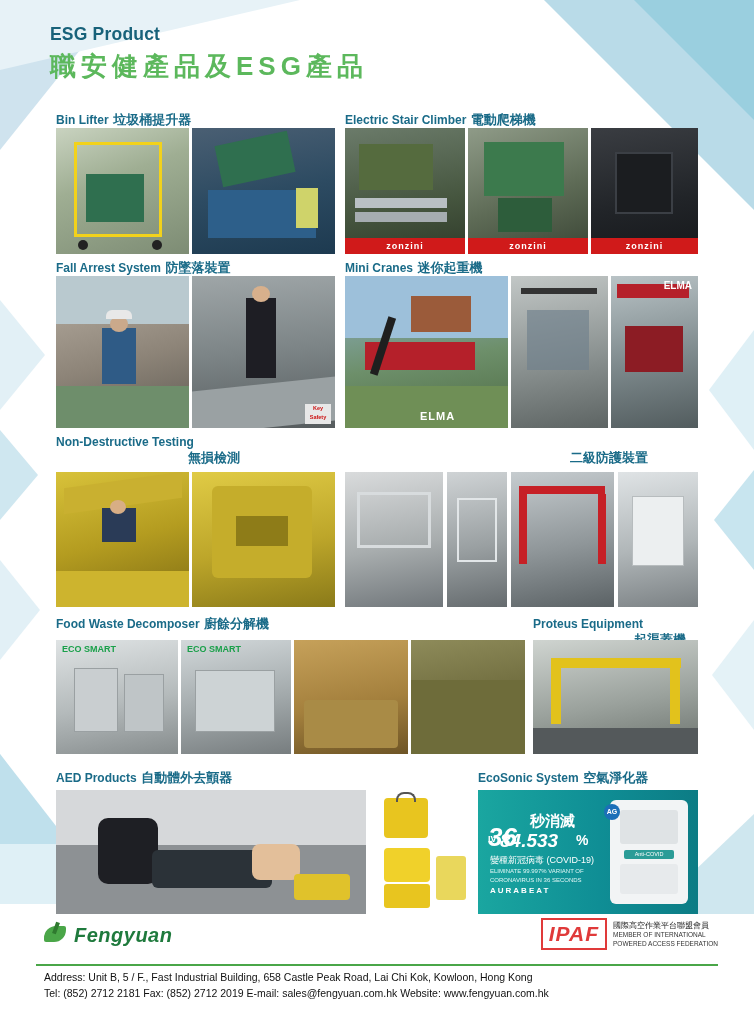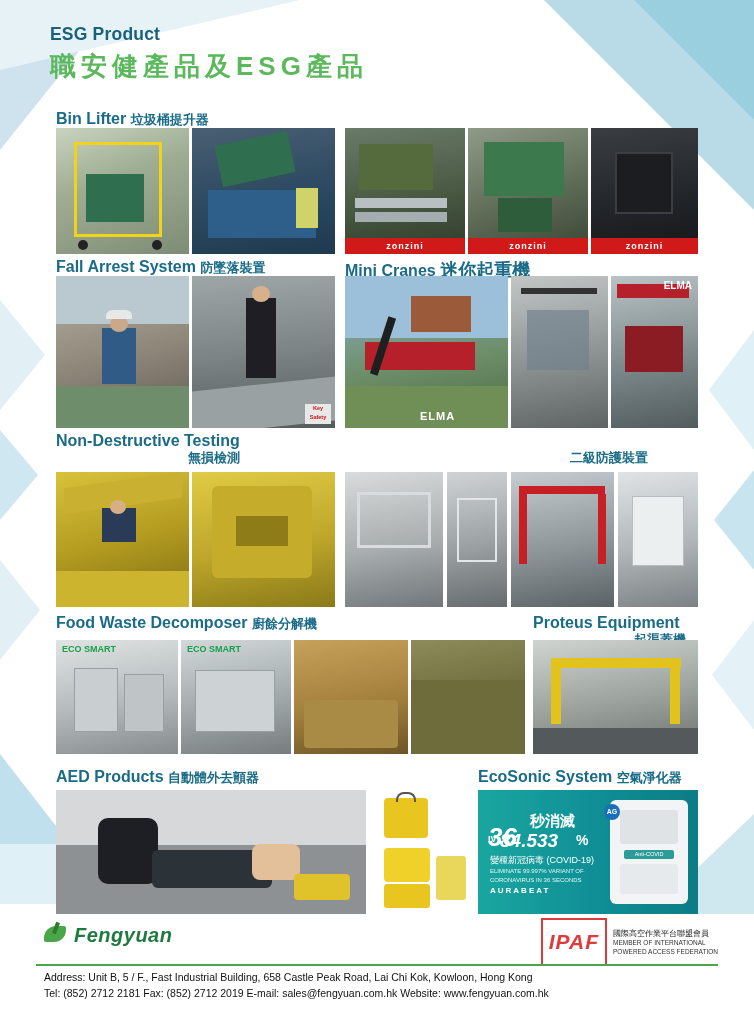--- a/index.html
+++ b/index.html
@@ -36,21 +36,21 @@
   .cr1 { top:330px; border-top:60px solid transparent; border-bottom:60px solid transparent; border-right:45px solid #dff0f6; }
   .cr2 { top:470px; border-top:50px solid transparent; border-bottom:50px solid transparent; border-right:40px solid #c8e5ef; }
   .cr3 { top:620px; border-top:55px solid transparent; border-bottom:55px solid transparent; border-right:42px solid #e4f2f7; }
 
   .content { position:relative; z-index:3; }
 
   .title-block { padding: 24px 0 0 50px; }
   .title-en { color:#18627a; font-size:17.5px; font-weight:bold; line-height:1.25; letter-spacing:.2px; }
   .title-cn { color:#5cb85c; font-size:26px; font-weight:bold; letter-spacing:5px; margin-top:3px; }
 
-  .section-head { font-weight:bold; font-size:16px; color:#1a6b88; }
+  .section-head { font-weight:bold; font-size:12px; color:#1a6b88; }
 
   .ph { background:#8a9aa2; overflow:hidden; position:relative; }
 
   
   .p-binlift  { background:linear-gradient(160deg,#c9d3c0 0%,#9fae93 40%,#7d8c74 100%); }
   .p-binlift2 { background:linear-gradient(170deg,#4a5f73 0%,#2d4b62 50%,#1d3a50 100%); }
   .p-stair1   { background:linear-gradient(170deg,#6b7b6a 0%,#46563f 60%,#2f3b2a 100%); }
   .p-stair2   { background:linear-gradient(160deg,#8f9b88 0%,#5e6b56 55%,#3a4535 100%); }
   .p-stair3   { background:linear-gradient(170deg,#3a3d42 0%,#212428 60%,#16181b 100%); }
   .p-fall1    { background:linear-gradient(165deg,#b9b0a4 0%,#8d8478 55%,#5e5a52 100%); }
@@ -71,21 +71,21 @@
   .p-prot     { background:linear-gradient(170deg,#cfd4d0 0%,#9aa19c 55%,#6a716c 100%); }
   .p-aed1     { background:linear-gradient(170deg,#bfc2c4 0%,#9ba0a3 55%,#74797c 100%); }
   .p-aed2     { background:#ffffff; }
   .p-eco      { background:linear-gradient(90deg,#1aa6a0 0%,#0f8e95 55%,#0c7c85 100%); }
 
   .footer { position:absolute; left:0; right:0; bottom:0; z-index:5; }
   .addr { font-size:10.5px; color:#111; line-height:1.5; padding-left:44px; }
   .company-cn { font-size:15px; font-weight:bold; color:#111; letter-spacing:1px; }
   .company-en { font-size:10px; font-weight:bold; color:#111; letter-spacing:.3px; }
   .fy-name { color:#1f7a3d; font-weight:bold; font-style:italic; font-size:20px; letter-spacing:.5px;text-align:center; }
-  .ipaf-box { border:2px solid #e03a3a; padding:10px 6px; background:#fff; }
+  .ipaf-box { border:2px solid #e03a3a; padding:2px 6px; background:#fff; }
   .ipaf-text { color:#e03a3a; font-weight:bold; font-size:21px; font-style:italic; letter-spacing:1px; }
   .ipaf-cn { font-size:8px; color:#222; }
   .ipaf-sub { font-size:6.5px; color:#333; line-height:1.25; }
   .hr-green { height:2px; background:#4aa648; }
 </style>
 </head>
 <body>
 
 <div class="page">
 
@@ -110,20 +110,24 @@
 
     <div class="title-block">
       <div class="title-en">ESG Product</div>
       <div class="title-cn">職安健產品及ESG產品</div>
     </div>
 
     <div style="position:absolute; left:56px; top:110px;">
       <span class="section-head">Bin Lifter</span>
       <span class="section-head cn" style="font-size:13px;">垃圾桶提升器</span>
     </div>
+    <div style="position:absolute; left:345px; top:110px;">
+      <span class="section-head">Electric Stair Climber</span>
+      <span class="section-head cn" style="font-size:13px;">電動爬梯機</span>
+    </div>
 
     <div class="ph p-binlift" style="position:absolute; left:56px; top:128px; width:133px; height:126px;">
       <div style="position:absolute;left:18px;top:14px;width:88px;height:95px;border:3px solid #f2d21b;"></div>
       <div style="position:absolute;left:30px;top:46px;width:58px;height:48px;background:#2f6f4f;"></div>
       <div style="position:absolute;left:22px;top:112px;width:10px;height:10px;border-radius:50%;background:#222;"></div>
       <div style="position:absolute;left:96px;top:112px;width:10px;height:10px;border-radius:50%;background:#222;"></div>
     </div>
     <div class="ph p-binlift2" style="position:absolute; left:192px; top:128px; width:143px; height:126px;">
       <div style="position:absolute;left:26px;top:10px;width:74px;height:42px;background:#2f6f4f;transform:rotate(-12deg);"></div>
       <div style="position:absolute;left:16px;top:62px;width:108px;height:48px;background:#2d5f8a;"></div>
@@ -145,21 +149,21 @@
       <div style="position:absolute;left:24px;top:24px;width:58px;height:62px;background:#1b1d20;border:2px solid #3b3f45;"></div>
       <div style="position:absolute;left:0;bottom:0;width:100%;height:16px;background:#d01a1a;color:#fff;font-size:9px;font-weight:bold;text-align:center;line-height:16px;letter-spacing:1px;">zonzini</div>
     </div>
 
     <div style="position:absolute; left:56px; top:258px;">
       <span class="section-head">Fall Arrest System</span>
       <span class="section-head cn" style="font-size:13px;">防墜落裝置</span>
     </div>
     <div style="position:absolute; left:345px; top:258px;">
       <span class="section-head">Mini Cranes</span>
-      <span class="section-head cn" style="font-size:18px;">迷你起重機</span>
+      <span class="section-head cn" style="font-size:13px;">迷你起重機</span>
     </div>
 
     <div class="ph p-fall1" style="position:absolute; left:56px; top:276px; width:133px; height:152px;">
       <div style="position:absolute;left:0;top:0;width:100%;height:48px;background:#b9c9cf;"></div>
       <div style="position:absolute;left:46px;top:52px;width:34px;height:56px;background:#2f5b86;"></div>
       <div style="position:absolute;left:54px;top:40px;width:18px;height:16px;border-radius:50%;background:#caa98b;"></div>
       <div style="position:absolute;left:50px;top:34px;width:26px;height:9px;border-radius:6px 6px 0 0;background:#e8e8e8;"></div>
       <div style="position:absolute;left:0;bottom:0;width:100%;height:42px;background:#6e8e6b;"></div>
     </div>
     <div class="ph p-fall2" style="position:absolute; left:192px; top:276px; width:143px; height:152px;">

